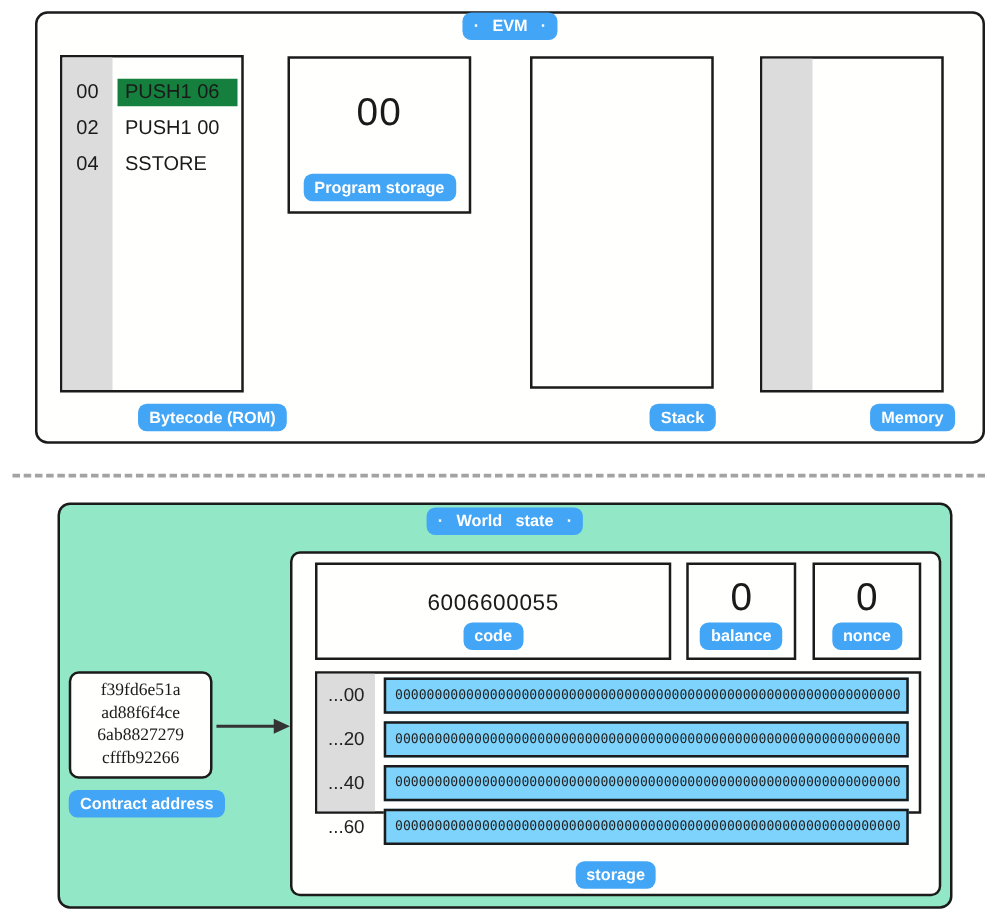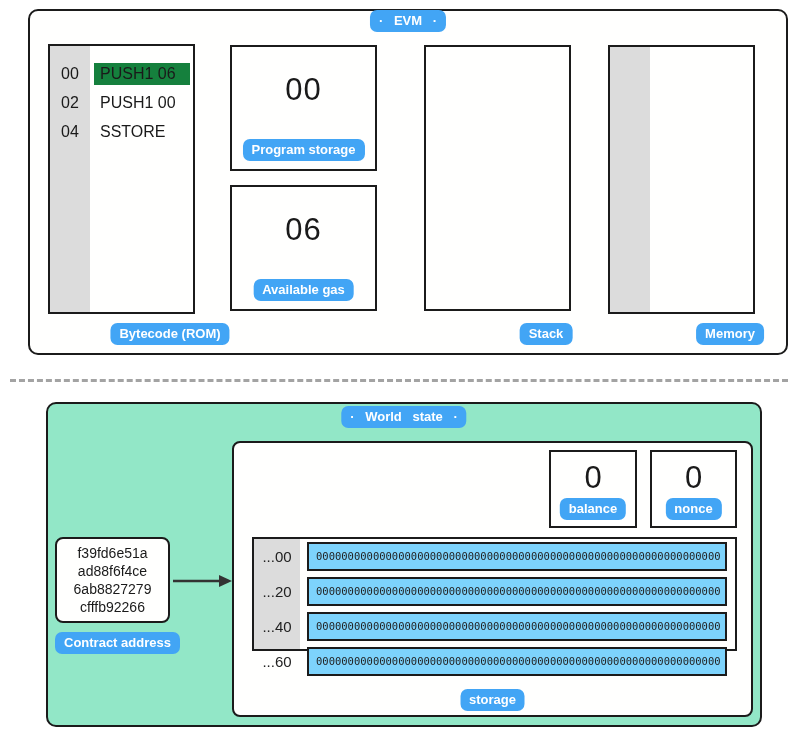--- a/index.html
+++ b/index.html
@@ -55,21 +55,21 @@
   
   #world-box{
     position:absolute;left:46px;top:402px;width:716px;height:325px;
     background:#92e7c7;border:2px solid #1b1b1b;border-radius:10px;
   }
   #world-title{position:absolute;top:2px;z-index:3;}
 
   #contract-box{
     position:absolute;left:7px;top:133px;width:115px;height:86px;
     background:#fffffe;border:2px solid #1b1b1b;border-radius:8px;
-    font-family:Liberation Sans, sans-serif;
+    font-family:Liberation Serif, serif;
     font-size:14px;line-height:18px;text-align:center;
     display:flex;align-items:center;justify-content:center;white-space:pre-line;
   }
   #contract-label{position:absolute;left:7px;top:228px;}
 
   #address-arrow{position:absolute;left:125px;top:169px;}
 
   #account-panel{
     position:absolute;left:184px;top:37px;width:521px;height:276px;
     background:#fffffe;border:2px solid #1b1b1b;border-radius:8px;
@@ -120,24 +120,20 @@
           <span class="bc-instr">SSTORE</span>
         </div>
       </div>
     </div>
 
     <div id="pc-box" class="value-box">
       <span class="big-value">00</span>
       <span class="badge inner-label center-x">Program storage</span>
     </div>
 
-    <div id="gas-box" class="value-box">
-      <span class="big-value">06</span>
-      <span class="badge inner-label center-x">Available gas</span>
-    </div>
 
     <div id="stack-panel" class="panel"></div>
 
     <div id="memory-panel" class="panel">
       <div class="stripe"></div>
     </div>
 
     <span id="bytecode-label" class="badge panel-label">Bytecode (ROM)</span>
     <span id="stack-label" class="badge panel-label">Stack</span>
     <span id="memory-label" class="badge panel-label">Memory</span>
@@ -156,20 +152,24 @@
     </div>
     <span id="contract-label" class="badge">Contract address</span>
 
     <svg id="address-arrow" width="60" height="16" viewBox="0 0 60 16">
       <line x1="0" y1="8" x2="47" y2="8" stroke="#333333" stroke-width="2.5"></line>
       <polygon points="46,2 59,8 46,14" fill="#333333"></polygon>
     </svg>
 
     <div id="account-panel">
 
+      <div id="code-box" class="value-box">
+        <span class="code-value">6006600055</span>
+        <span class="badge mini-label center-x">code</span>
+      </div>
 
       <div id="balance-box" class="value-box">
         <span class="small-big-value">0</span>
         <span class="badge mini-label center-x">balance</span>
       </div>
 
       <div id="nonce-box" class="value-box">
         <span class="small-big-value">0</span>
         <span class="badge mini-label center-x">nonce</span>
       </div>

